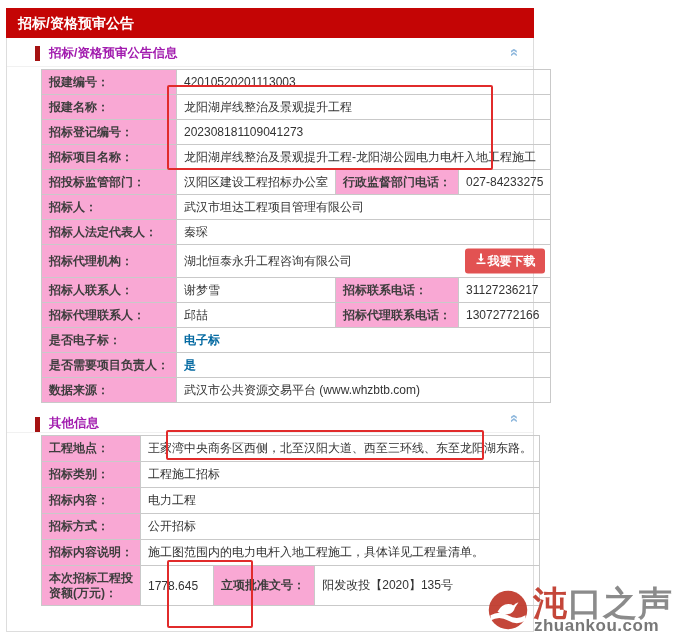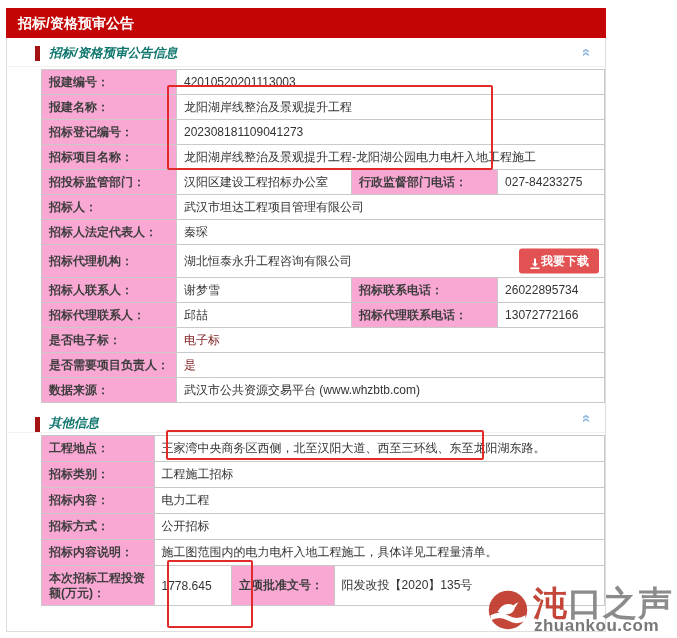--- a/index.html
+++ b/index.html
@@ -1,49 +1,49 @@
 <!DOCTYPE html>
 <html><head>
 <meta charset="utf-8">
 <style>
   html,body{margin:0;padding:0;}
   body{
     width:677px;height:638px;position:relative;background:#fff;overflow:hidden;
     font-family:"Liberation Sans","DejaVu Sans",sans-serif;
   }
   .container{
-    position:absolute;left:6px;top:8px;width:600px;height:624px;
+    position:absolute;left:6px;top:8px;width:528px;height:624px;
     background:#fff;border:1px solid #ddd;border-top:none;box-sizing:border-box;
   }
   .title-bar{
     height:30px;line-height:30px;background:#c40505;color:#fff;
     font-size:14px;font-weight:bold;padding-left:12px;margin:0 -1px;
   }
   .section-header{
     height:26px;display:flex;align-items:center;position:relative;
     padding-left:28px;border-bottom:1px solid #f1f1f1;margin-top:2px;
   }
   .section-tick{width:5px;height:15px;background:#a51212;margin-right:9px;}
-  .section-title{font-size:12.5px;font-weight:bold;color:#0f766e;font-style:italic;}
+  .section-title{font-size:12.5px;font-weight:bold;color:#a21caf;}
   .section-chevron{
     position:absolute;right:14px;top:4px;color:#8fb8dd;font-size:15px;
     font-weight:bold;transform:rotate(90deg);cursor:pointer;
   }
   table{border-collapse:collapse;margin-left:34px;table-layout:fixed;margin-top:2px;}
   td{border:1px solid #c9c9c9;font-size:12px;padding:0 7px;overflow:hidden;white-space:nowrap;}
   td.wrap{white-space:normal;line-height:1.25;}
   td.lbl{background:#f9a8d4;color:#3d3d3d;font-weight:bold;}
   td.val{color:#333;}
-  td.red-val{color:#7f1d1d;}
+  td.red-val{color:#0369a1;font-weight:bold;}
   tr.h25{height:25px;} tr.h33{height:33px;} tr.h26{height:26px;margin-top:31px;}
   tr.h40{height:40px;} tr.h28{height:28px;}
   .dl-cell{position:relative;}
   .dl-btn{
     position:absolute;right:5px;top:50%;transform:translateY(-50%);
-    display:inline-flex;align-items:flex-end;background:#e25252;color:#fff;
+    display:inline-flex;align-items:flex-start;background:#e25252;color:#fff;
     border:none;border-radius:3px;font-size:12px;font-weight:bold;
     padding:4px 10px;cursor:pointer;font-family:inherit;
   }
   .anno{position:absolute;border:2px solid #e12b2b;border-radius:2px;pointer-events:none;}
   #anno1{left:167px;top:85px;width:322px;height:81px;}
   #anno2{left:166px;top:430px;width:314px;height:26px;}
   #anno3{left:167px;top:560px;width:82px;height:64px;}
   .watermark{
     position:absolute;right:4px;bottom:4px;display:flex;align-items:center;
     opacity:.93;
@@ -118,21 +118,21 @@
             <rect x="1.5" y="10" width="9" height="1.6" fill="#fff"></rect>
           </svg>
           <span>我要下载</span>
         </button>
       </td>
     </tr>
     <tr class="h25">
       <td class="lbl">招标人联系人：</td>
       <td class="val">谢梦雪</td>
       <td class="lbl">招标联系电话：</td>
-      <td class="val">26022895734</td>
+      <td class="val">31127236217</td>
     </tr>
     <tr class="h25">
       <td class="lbl">招标代理联系人：</td>
       <td class="val">邱喆</td>
       <td class="lbl">招标代理联系电话：</td>
       <td class="val">13072772166</td>
     </tr>
     <tr class="h25">
       <td class="lbl">是否电子标：</td>
       <td class="val red-val" colspan="3">电子标</td>

